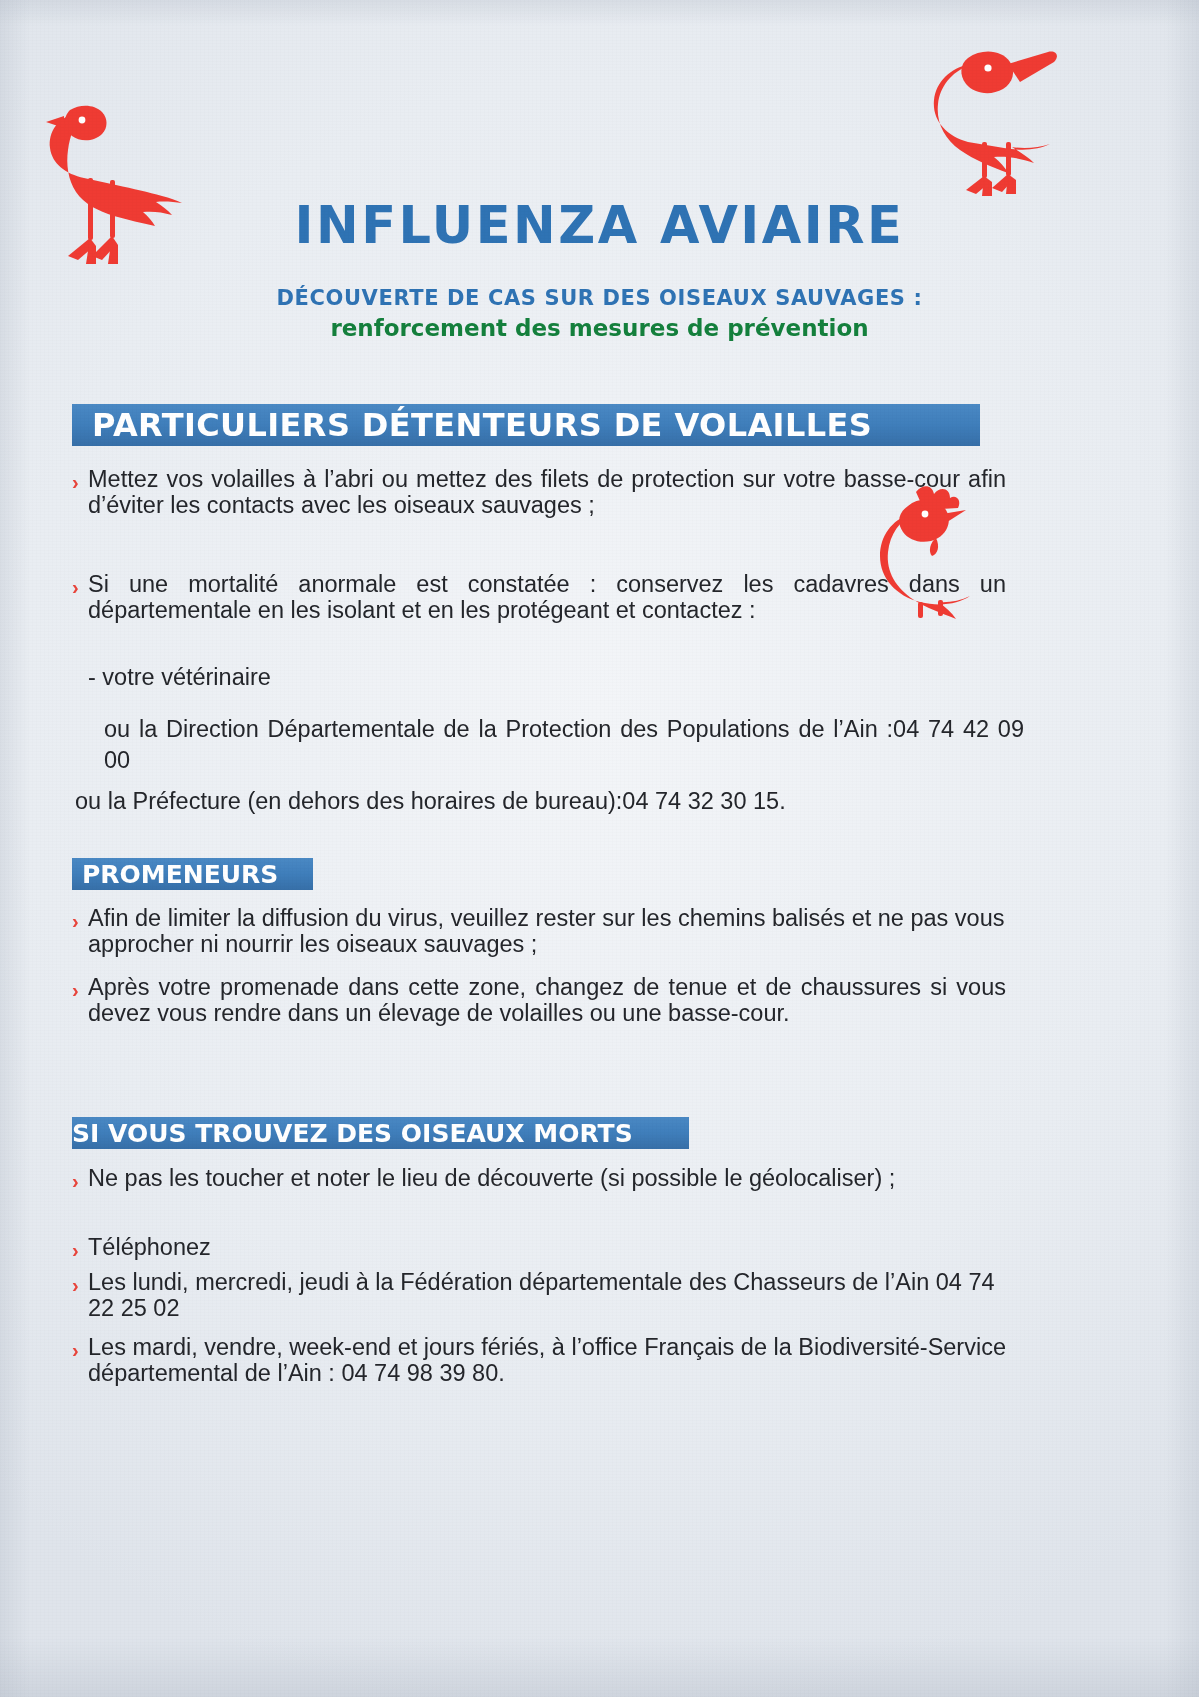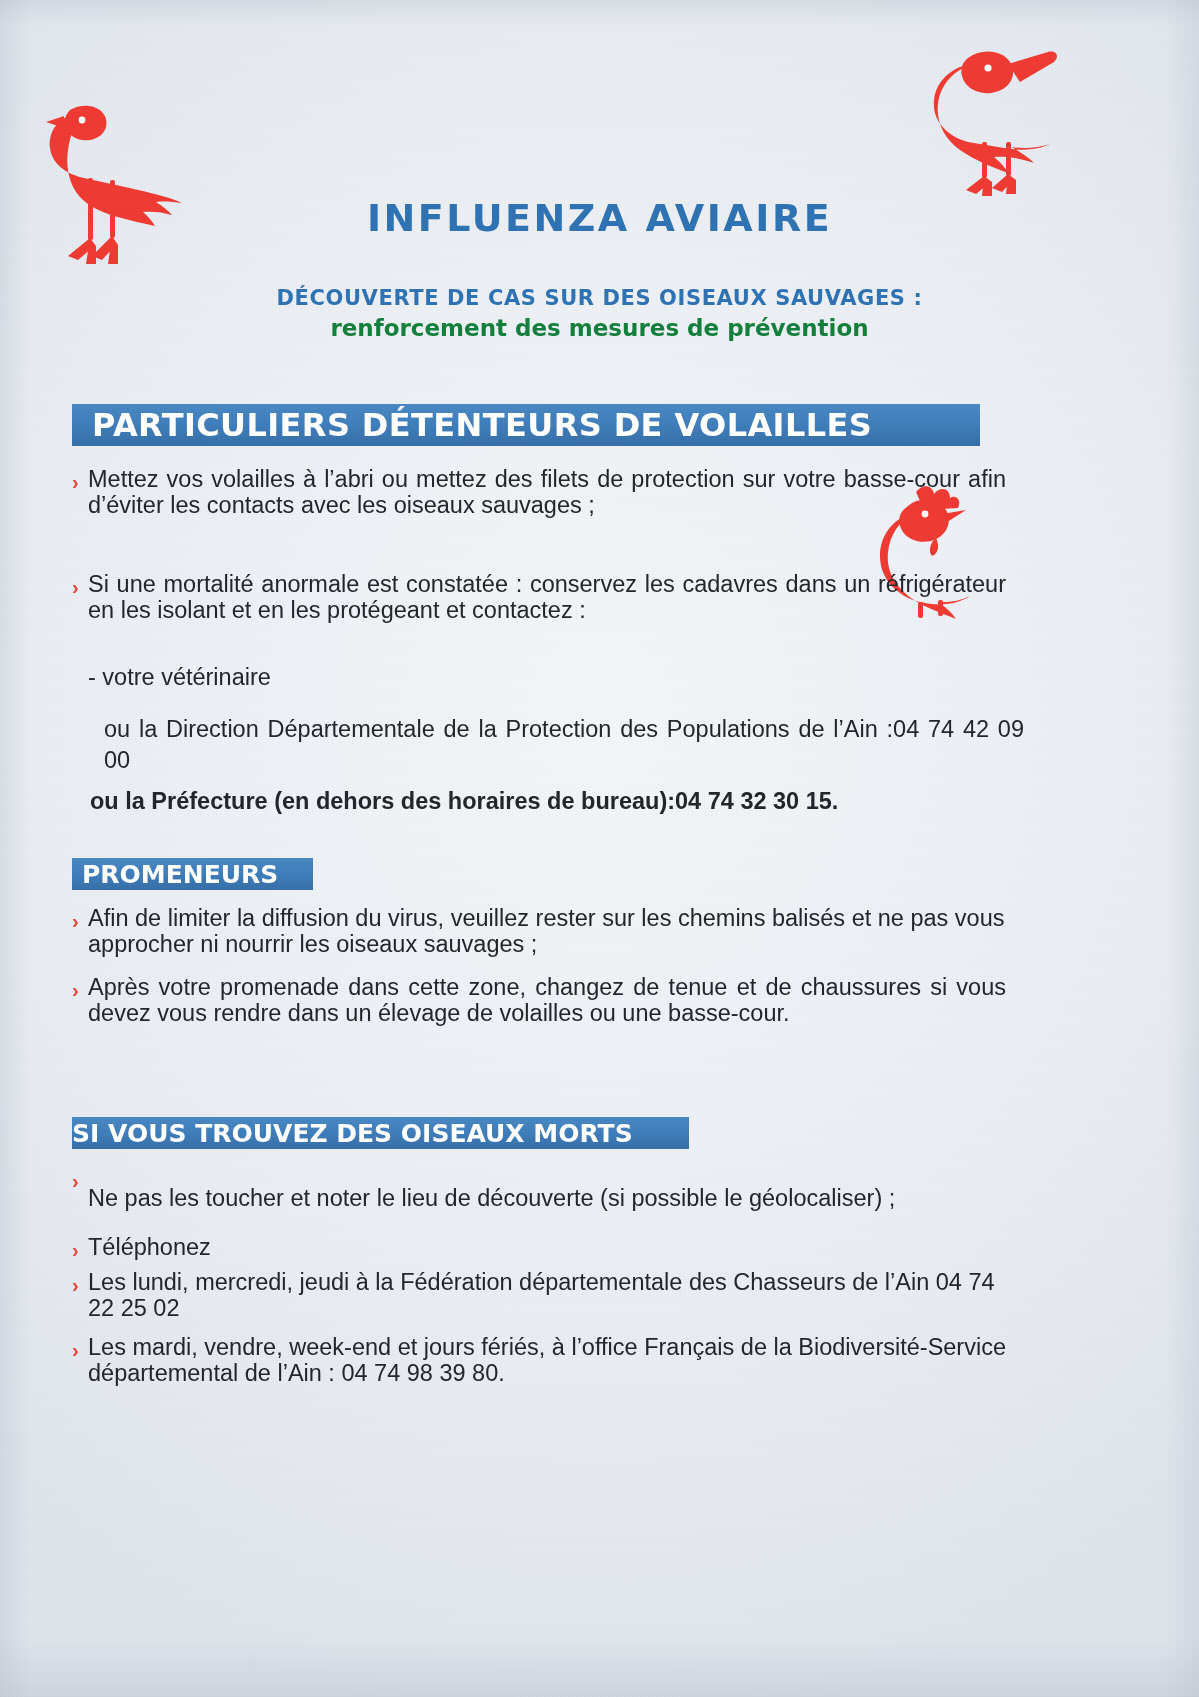--- a/index.html
+++ b/index.html
@@ -42,21 +42,21 @@
     inset: 0;
   }
 
   
   .title {
     position: absolute;
     top: 196px;
     left: 0;
     width: 100%;
     text-align: center;
-    font-size: 38px;
+    font-size: 51px;
     font-weight: bold;
     letter-spacing: 2.5px;
     color: #2f73b4;
     font-family: "DejaVu Sans", sans-serif;
   }
   .subtitle-blue {
     position: absolute;
     top: 286px;
     left: 0;
     width: 100%;
@@ -232,46 +232,46 @@
 
     <div class="banner banner-1">PARTICULIERS DÉTENTEURS DE VOLAILLES</div>
 
     <div class="bullet-row" style="left:72px; top:466px; width:936px;">
       <span class="chev">›</span>
       <span class="bullet-text justify" style="width:918px;">Mettez vos volailles à l’abri ou mettez des filets de protection sur votre basse-cour afin d’éviter les contacts avec les oiseaux sauvages ;</span>
     </div>
 
     <div class="bullet-row" style="left:72px; top:571px; width:936px;">
       <span class="chev">›</span>
-      <span class="bullet-text justify" style="width:918px;">Si une mortalité anormale est constatée : conservez les cadavres dans un réfrigérateur en les isolant et en les protégeant et contactez :</span>
+      <span class="bullet-text justify" style="width:918px;">Si une mortalité anormale est constatée : conservez les cadavres dans un départementale en les isolant et en les protégeant et contactez :</span>
     </div>
 
     <div class="para" style="left:88px; top:662px; width:900px;">- votre vétérinaire</div>
 
     <div class="para justify" style="left:104px; top:714px; width:920px;">ou la Direction Départementale de la Protection des Populations de l’Ain :04 74 42 09 00</div>
 
-    <div class="para" style="left:90px; top:786px; width:920px;font-weight:bold;">ou la Préfecture (en dehors des horaires de bureau):04 74 32 30 15.</div>
+    <div class="para" style="left:75px; top:786px; width:920px;">ou la Préfecture (en dehors des horaires de bureau):04 74 32 30 15.</div>
 
     <div class="banner banner-2">PROMENEURS</div>
 
     <div class="bullet-row" style="left:72px; top:905px; width:936px;">
       <span class="chev">›</span>
       <span class="bullet-text" style="width:918px;">Afin de limiter la diffusion du virus, veuillez rester sur les chemins balisés et ne pas vous approcher ni nourrir les oiseaux sauvages ;</span>
     </div>
 
     <div class="bullet-row" style="left:72px; top:974px; width:936px;">
       <span class="chev">›</span>
       <span class="bullet-text justify" style="width:918px;">Après votre promenade dans cette zone, changez de tenue et de chaussures si vous devez vous rendre dans un élevage de volailles ou une basse-cour.</span>
     </div>
 
     <div class="banner banner-3">SI VOUS TROUVEZ DES OISEAUX MORTS</div>
 
     <div class="bullet-row" style="left:72px; top:1165px; width:936px;">
       <span class="chev">›</span>
-      <span class="bullet-text justify" style="width:918px;margin-top:20px;">Ne pas les toucher et noter le lieu de découverte (si possible le géolocaliser) ;</span>
+      <span class="bullet-text justify" style="width:918px;">Ne pas les toucher et noter le lieu de découverte (si possible le géolocaliser) ;</span>
     </div>
 
     <div class="bullet-row" style="left:72px; top:1234px; width:936px;">
       <span class="chev">›</span>
       <span class="bullet-text" style="width:918px;">Téléphonez</span>
     </div>
 
     <div class="bullet-row" style="left:72px; top:1269px; width:936px;">
       <span class="chev">›</span>
       <span class="bullet-text" style="width:918px;">Les lundi, mercredi, jeudi à la Fédération départementale des Chasseurs de l’Ain 04 74 22 25 02</span>

